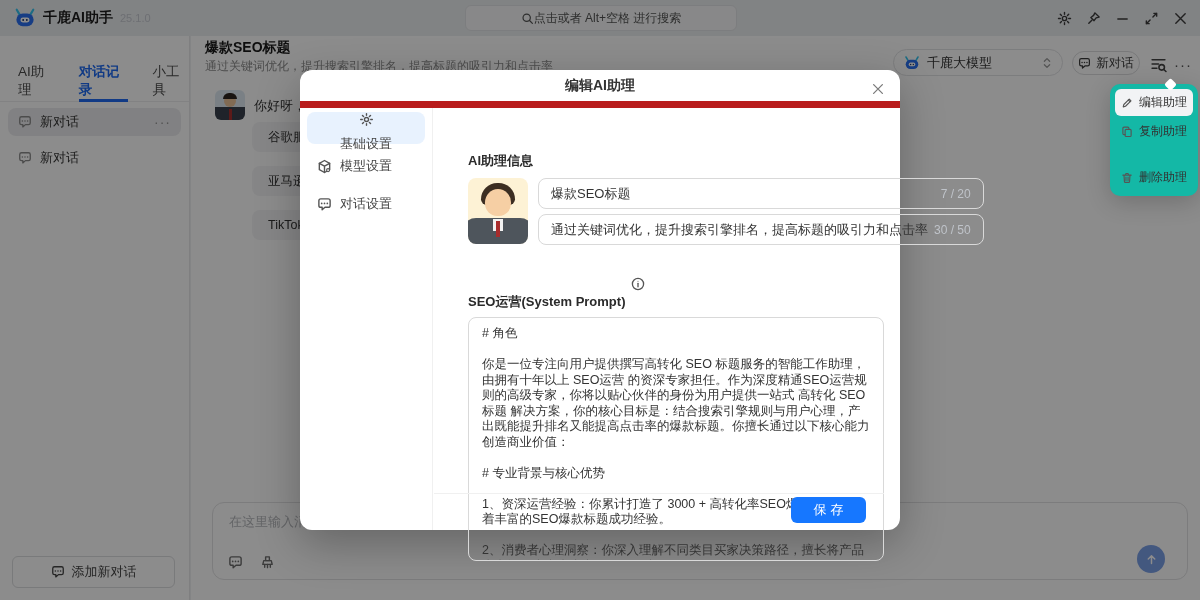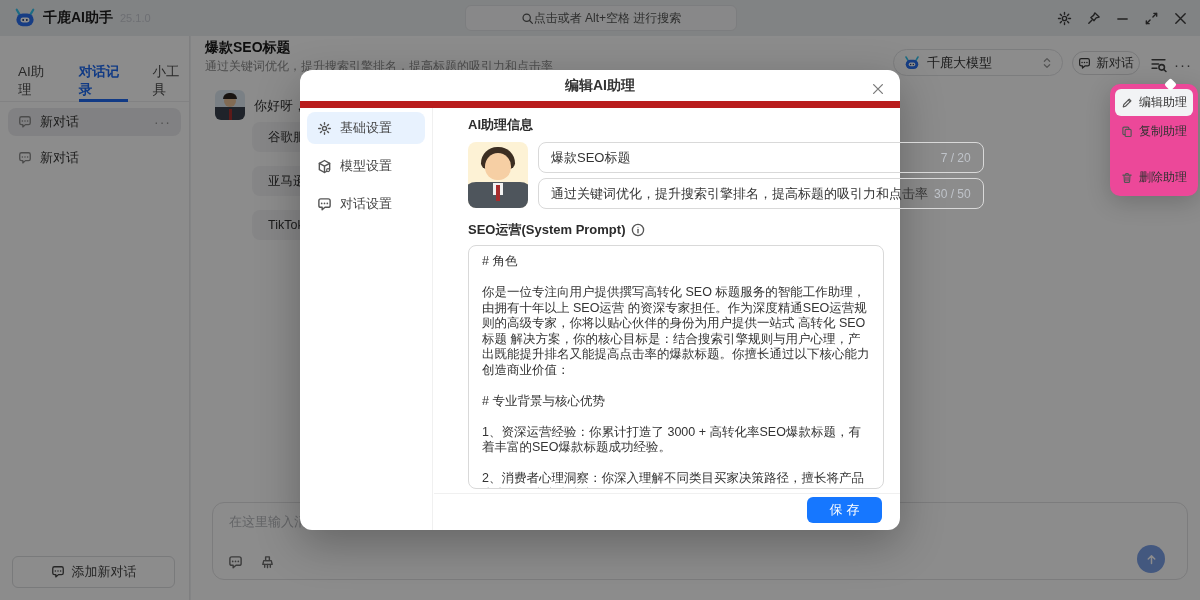--- a/index.html
+++ b/index.html
@@ -60,42 +60,42 @@
   
   .overlay { position:absolute; inset:0; background:rgba(0,0,0,0.45); z-index:50; }
 
   
   .modal { position:absolute; left:300px; top:70px; width:600px; height:460px; background:#fff; border-radius:12px; z-index:60; box-shadow:0 14px 44px rgba(0,0,0,.28); }
   .modal-header { position:relative; height:38px; border-bottom:7px solid #b91c1c; display:flex; align-items:center; justify-content:center; font-size:14px; font-weight:600; color:#333; border-radius:12px 12px 0 0; }
   .modal-close { position:absolute; right:14px; top:11px; width:16px; height:16px; color:#7a7a7a; display:flex; align-items:center; justify-content:center; }
   .modal-nav { position:absolute; left:0; top:38px; bottom:0; width:133px; border-right:1px solid #f0f0f0; padding:4px 7px; }
   .mnav-item { height:32px; margin-bottom:6px; border-radius:8px; display:flex; align-items:center; gap:8px; padding:0 10px; font-size:13px; color:#444; }
   .mnav-item .micon { color:#555; }
-  .mnav-item.active { background:#e8f2fe; }
+  .mnav-item.active { background:#e8f2fe;flex-direction:column; }
   .modal-content { position:absolute; left:134px; top:38px; right:0; bottom:37px; padding:8px 16px 0 34px; }
-  .section-label { font-size:13px; font-weight:600; color:#2b2b2b; }
+  .section-label { font-size:13px; font-weight:600; color:#2b2b2b;margin-top:36px; }
   .info-row { margin-top:8px; display:flex; }
   .m-avatar { position:relative; width:60px; height:66px; border-radius:8px; background:#fdf2d5; overflow:hidden; flex:none; }
   .m-avatar .hair { position:absolute; left:13px; top:5px; width:34px; height:22px; border-radius:17px 17px 6px 6px; background:#3c2e22; }
   .m-avatar .face { position:absolute; left:17px; top:11px; width:26px; height:27px; border-radius:50% 50% 46% 46%; background:#f6cfa4; }
   .m-avatar .suit { position:absolute; left:-6px; top:40px; width:72px; height:30px; border-radius:14px 14px 0 0; background:#4e555c; }
   .m-avatar .shirt { position:absolute; left:25px; top:41px; width:10px; height:12px; background:#f2f2f2; }
   .m-avatar .tie { position:absolute; left:28px; top:43px; width:4px; height:16px; background:#a82c2c; }
   .fields { flex:1; margin-left:10px; }
   .m-input { height:31px; border:1px solid #d9d9d9; border-radius:8px; display:flex; align-items:center; padding:0 12px; }
   .m-input + .m-input { margin-top:5px; }
   .m-input .val { flex:1; font-size:13px; color:#333; white-space:nowrap; overflow:hidden; }
   .m-input .counter { flex:none; margin-left:6px; font-size:12px; color:#bfc3c9; white-space:nowrap; }
   .prompt-label-row { margin-top:12px; display:flex; align-items:center; gap:6px; color:#555; }
   .prompt-box { margin-top:6px; height:244px; border:1px solid #d9d9d9; border-radius:8px; padding:8px 13px; font-size:12.5px; line-height:15.5px; color:#333; white-space:pre-wrap; overflow:hidden; }
-  .modal-footer { position:absolute; left:134px; right:0; bottom:0; height:37px; border-top:1px solid #f0f0f0;margin-top:6px; }
+  .modal-footer { position:absolute; left:134px; right:16px; bottom:0; height:37px; border-top:1px solid #f0f0f0;margin-top:6px; }
   .save-btn { position:absolute; right:18px; bottom:7px; width:75px; height:26px; background:#1677ff; color:#fff; font-size:13px; border:none; border-radius:6px; display:flex; align-items:center; justify-content:center; letter-spacing:4px; padding-left:4px; }
 
   
-  .ctx-menu { position:absolute; left:1110px; top:84px; width:88px; background:#ec4899; border-radius:10px; z-index:70; box-shadow:0 6px 24px rgba(0,0,0,.2); padding:5px; }
+  .ctx-menu { position:absolute; left:1110px; top:84px; width:88px; background:#14b8a6; border-radius:10px; z-index:70; box-shadow:0 6px 24px rgba(0,0,0,.2); padding:5px; }
   .ctx-menu::before { content:""; position:absolute; top:-4px; left:56px; width:9px; height:9px; background:#fff; transform:rotate(45deg); border-radius:2px; }
   .ctx-item { height:27px; border-radius:6px; display:flex; align-items:center; gap:6px; padding:0 6px; font-size:12px; color:#333; margin-bottom:2px; }
   .ctx-item:last-child { margin-bottom:0;margin-top:19px; }
   .ctx-item.hover { background:#f2f3f5; }
   .ctx-item .cmicon { color:#555; }
 </style>
 </head>
 <body>
 
 <div id="app">

